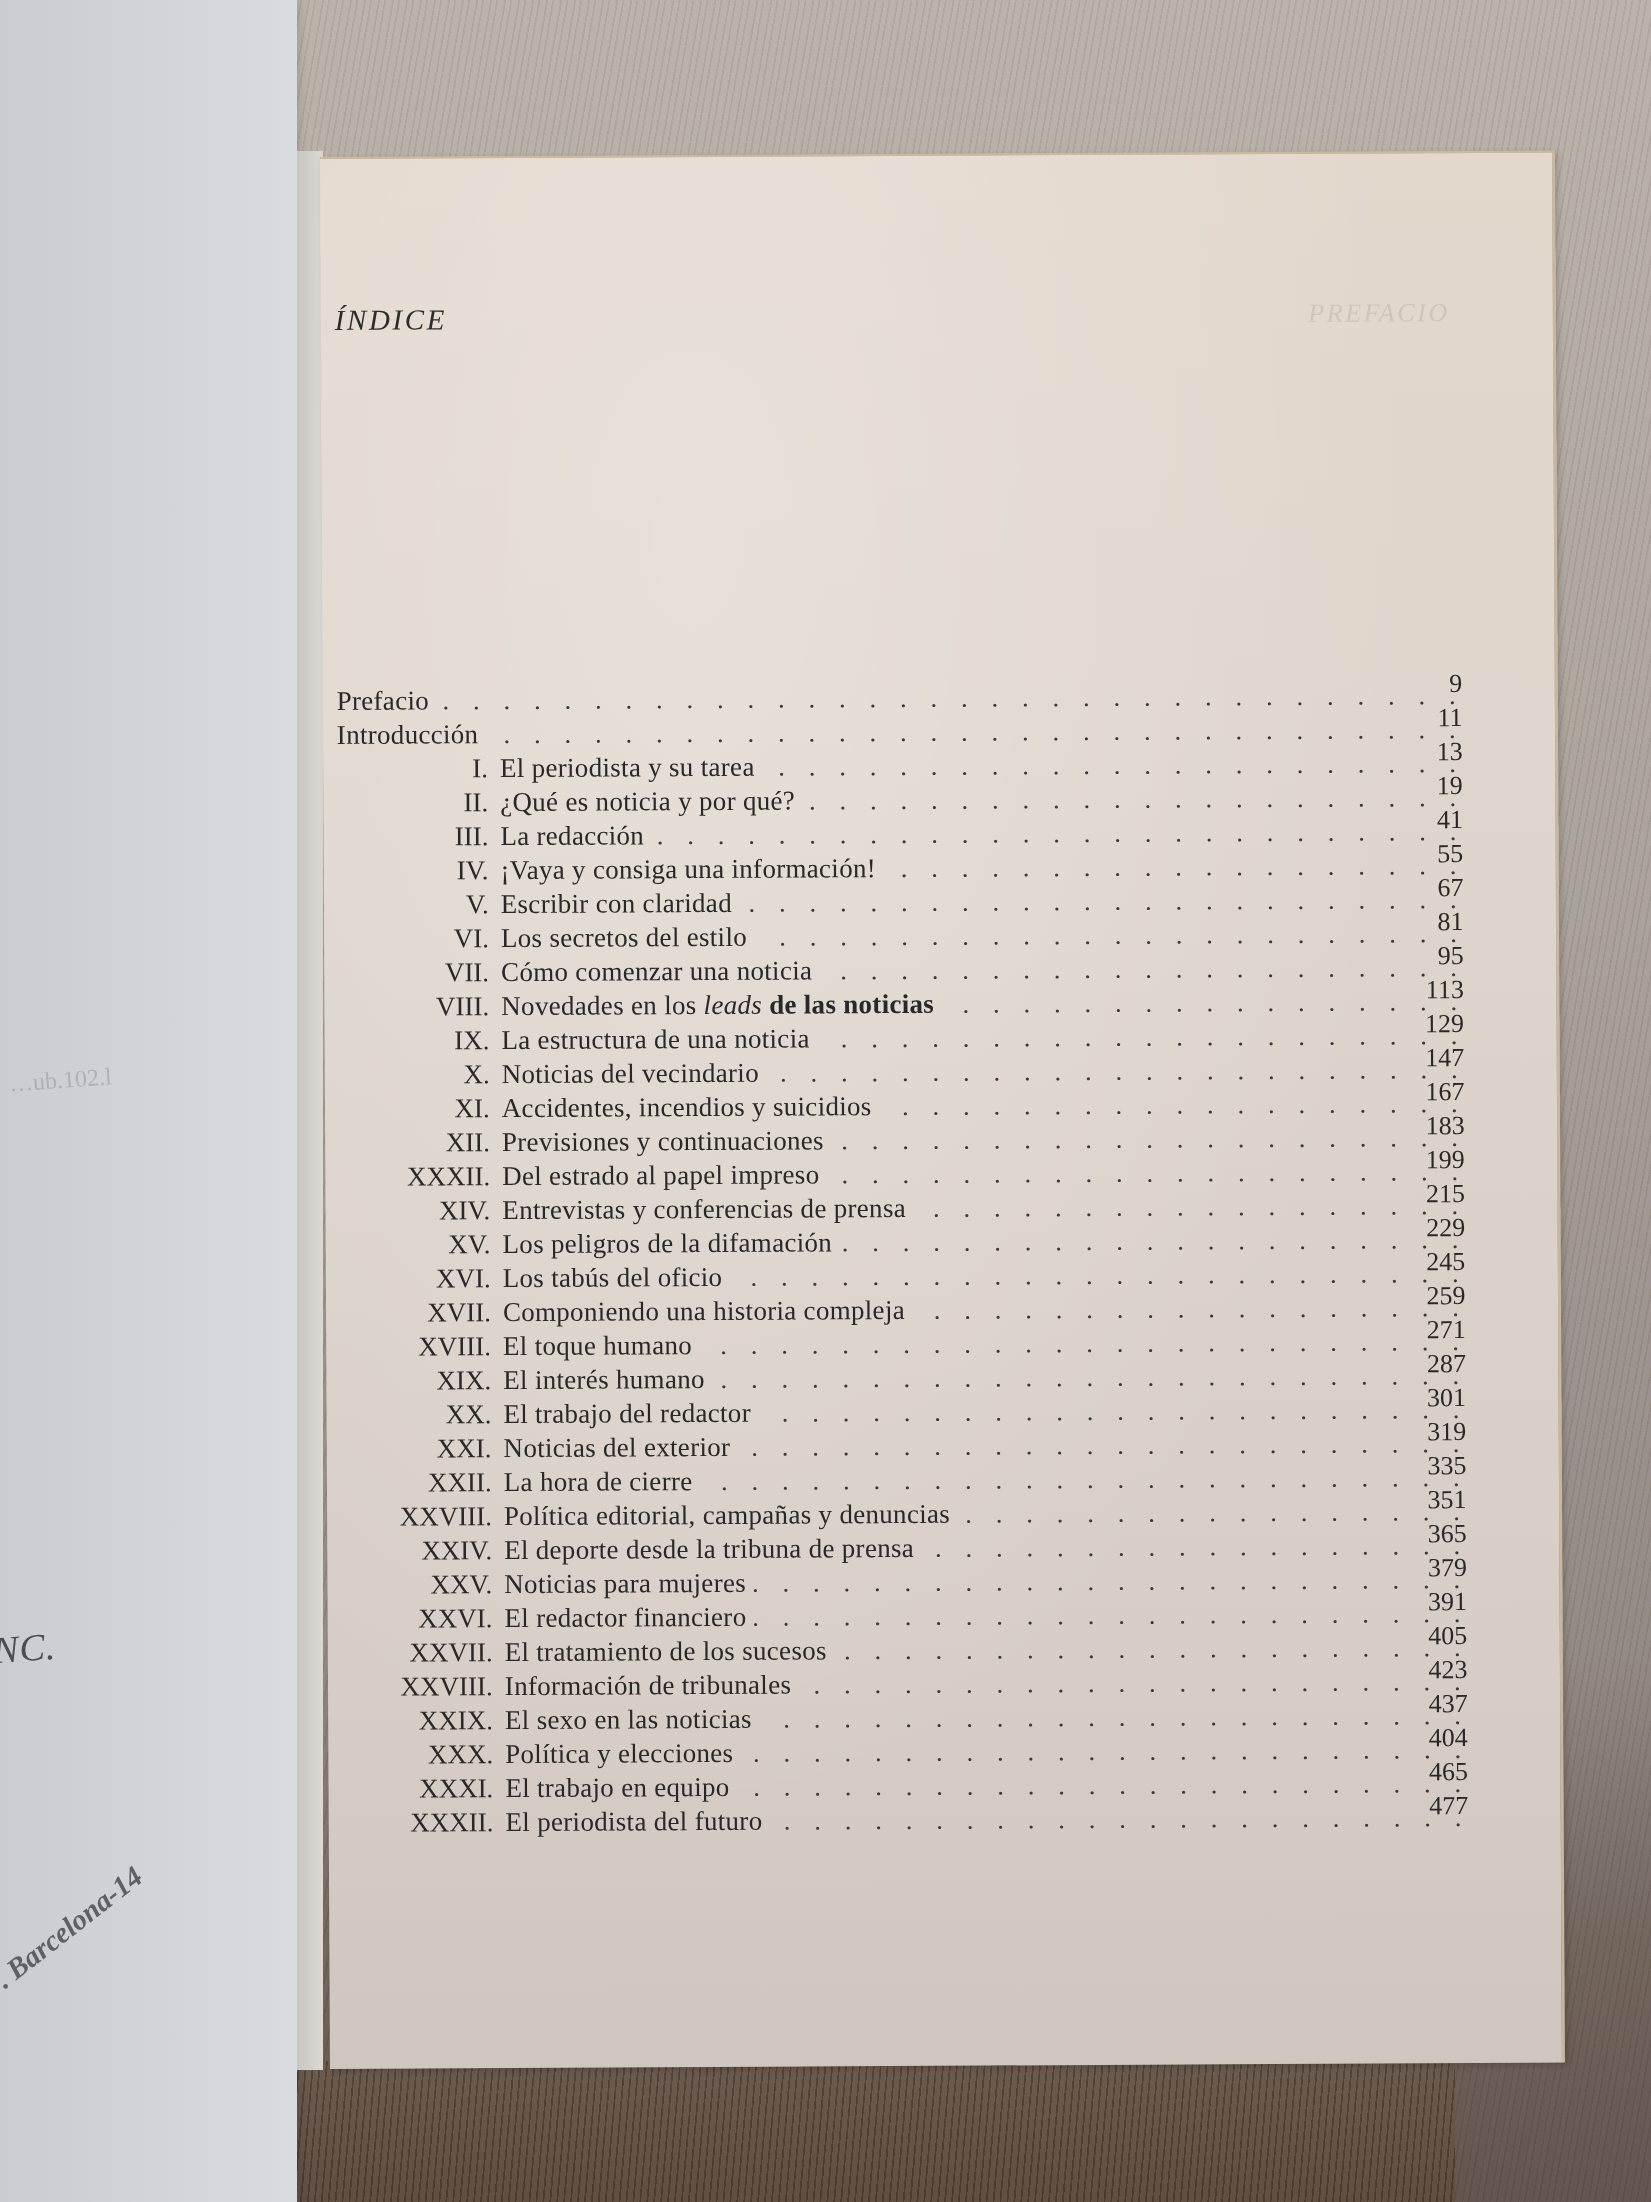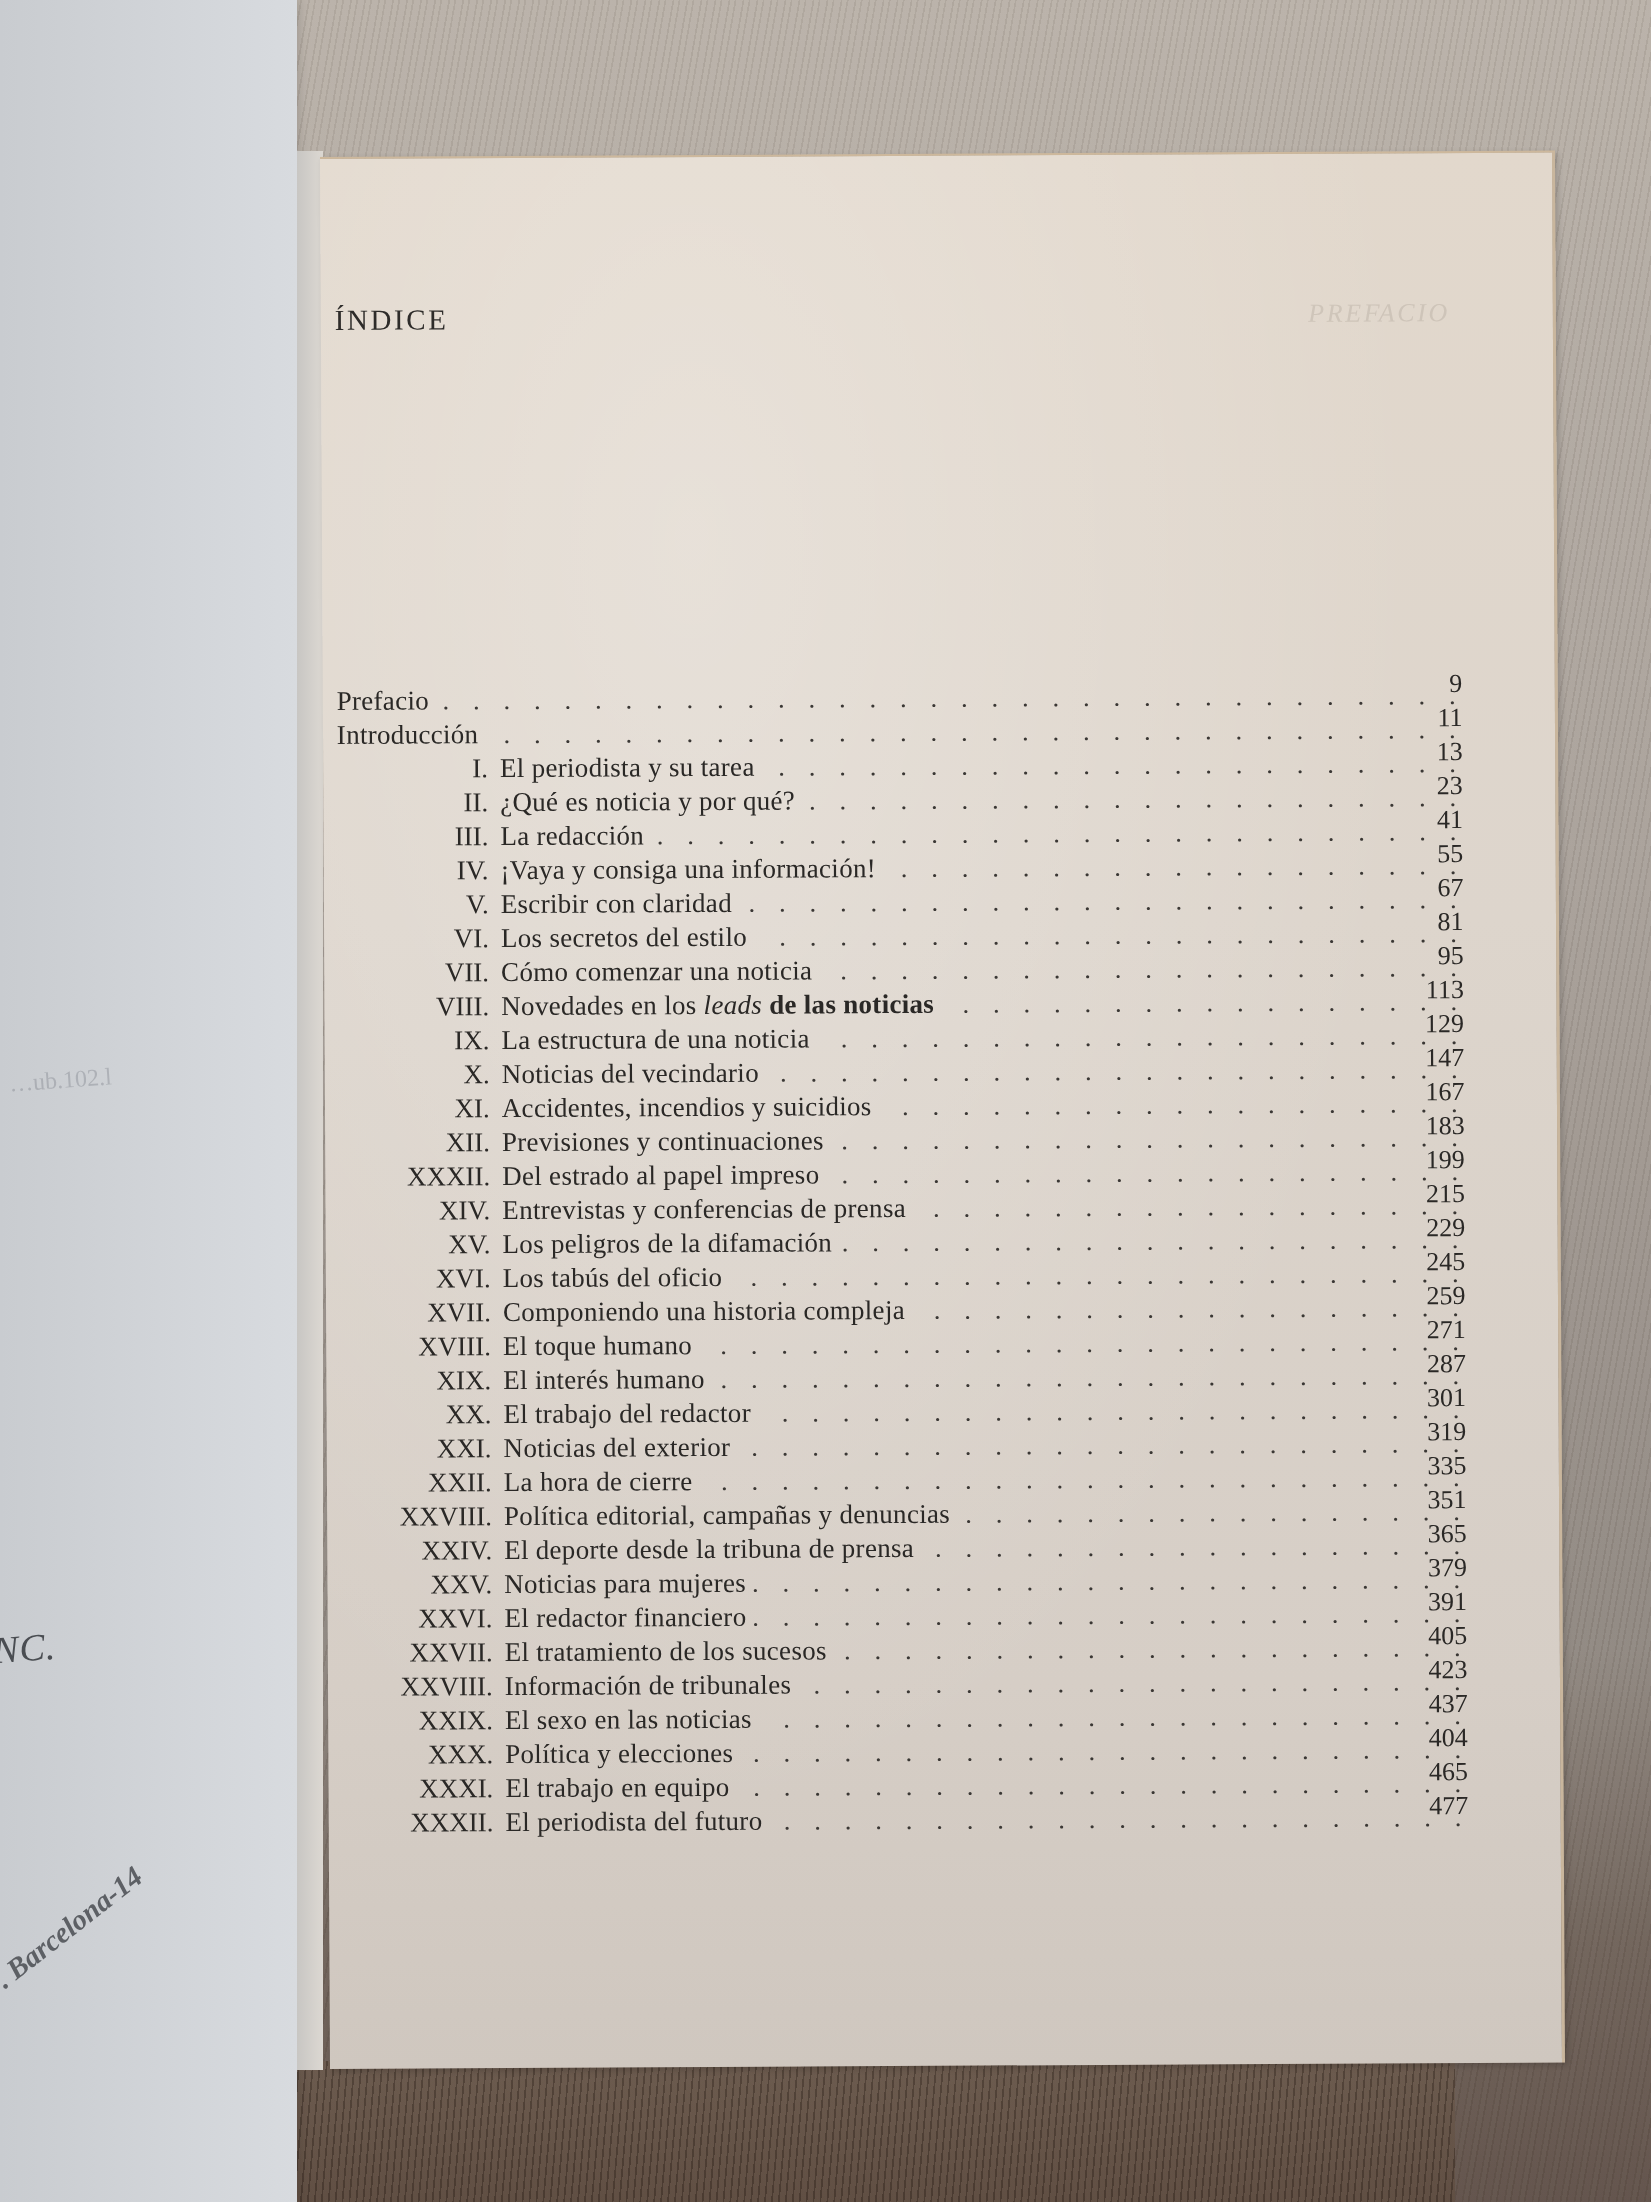--- a/index.html
+++ b/index.html
@@ -98,20 +98,21 @@
       border-right: 3.4px solid #c9b69d;
       box-shadow: 2.6px 2.6px 6.9px rgba(0,0,0,0.18);
       transform: rotate(-0.3deg);
       transform-origin: top left;
     }
     .page-title {
       position: absolute;
       left: 13.8px;
       top: 145px;
       font-size: 29px;
+      font-style: italic;
       letter-spacing: 2.6px;
       color: #2e2c2a;
     }
     .ghost-header {
       position: absolute;
       right: 103px;
       top: 145px;
       font-size: 26px;
       font-style: italic;
       letter-spacing: 2.6px;
@@ -205,21 +206,21 @@
       <div class="toc-row">
     <span class="toc-num">I.</span>
     <span class="toc-title">El periodista y su tarea</span>
     <span class="toc-dots"></span>
     <span class="toc-page">13</span>
   </div>
       <div class="toc-row">
     <span class="toc-num">II.</span>
     <span class="toc-title">¿Qué es noticia y por qué?</span>
     <span class="toc-dots"></span>
-    <span class="toc-page">23</span>
+    <span class="toc-page">19</span>
   </div>
       <div class="toc-row">
     <span class="toc-num">III.</span>
     <span class="toc-title">La redacción</span>
     <span class="toc-dots"></span>
     <span class="toc-page">41</span>
   </div>
       <div class="toc-row">
     <span class="toc-num">IV.</span>
     <span class="toc-title">¡Vaya y consiga una información!</span>

